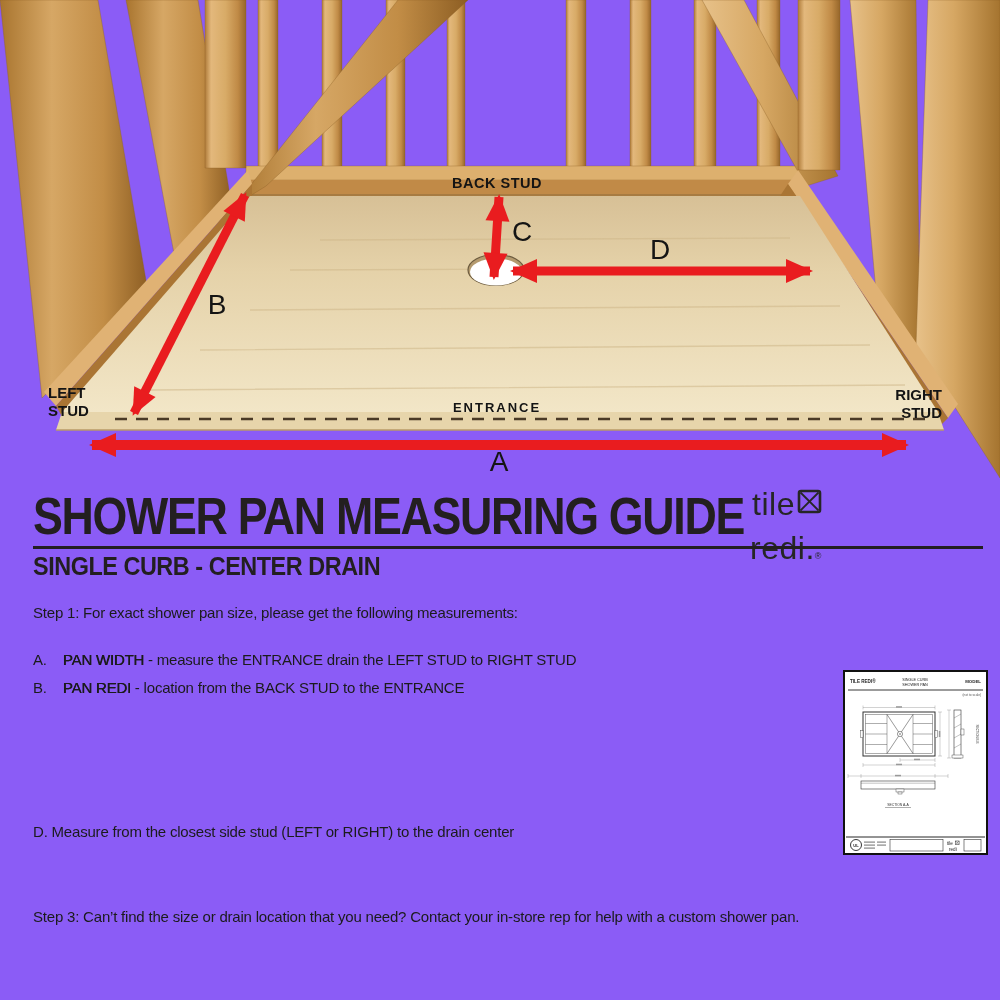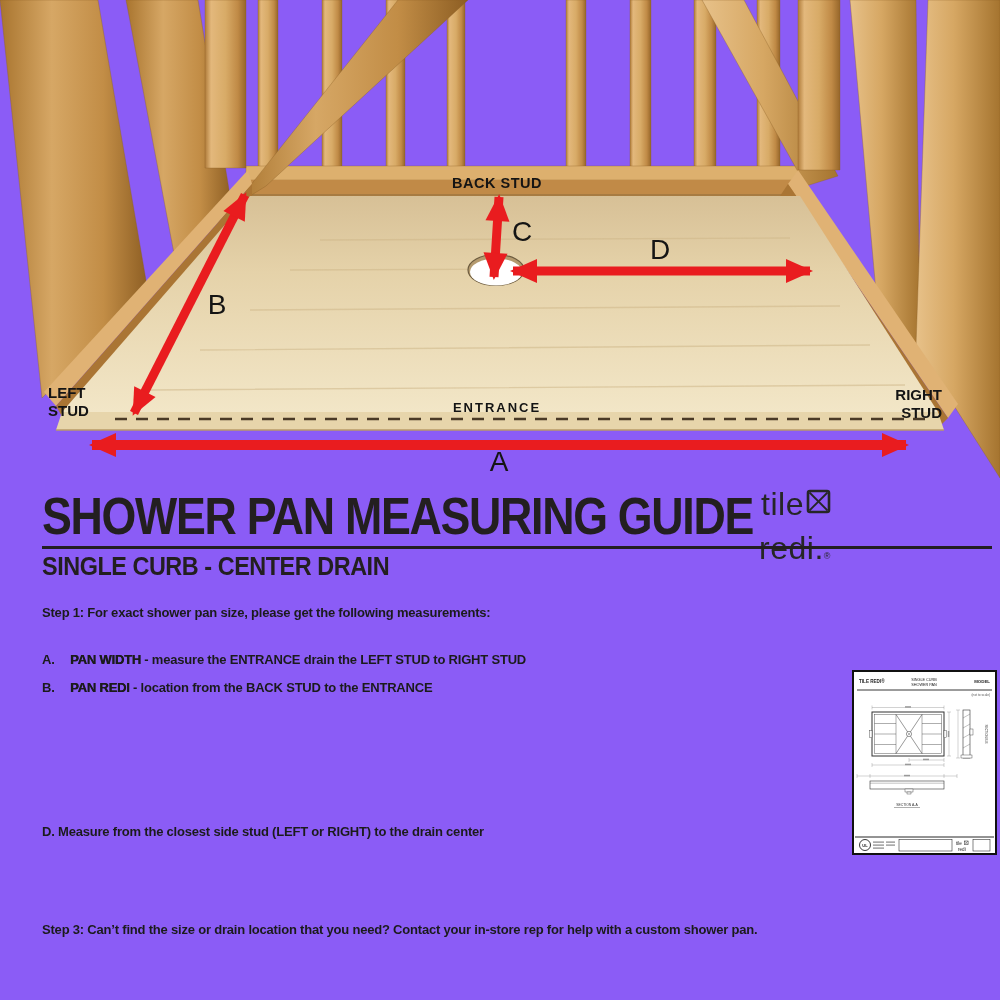--- a/index.html
+++ b/index.html
@@ -1,31 +1,31 @@
 <!DOCTYPE html>
 <html><head>
 <meta charset="utf-8">
 <style>
   html,body{margin:0;padding:0;background:#ffffff;}
   body{width:1000px;height:1000px;font-family:"Liberation Sans",sans-serif;-webkit-font-smoothing:antialiased;}
   .page{position:relative;width:1000px;height:1000px;background:#8b5cf6;overflow:hidden;}
   .scene{position:absolute;left:0;top:0;width:1000px;height:480px;}
-  .content{position:absolute;left:17px;top:480px;width:828px;height:520px;}
+  .content{position:absolute;left:8px;top:480px;width:828px;height:520px;}
   .title{position:absolute;left:25px;top:9px;font-size:52px;font-weight:bold;color:#231f20;
          letter-spacing:-1.5px;white-space:nowrap;transform:scaleX(.86);transform-origin:left top;line-height:1.05;}
   .rule{position:absolute;left:25px;top:66px;width:950px;height:3px;background:#231f20;}
   .subtitle{position:absolute;left:25px;top:71px;font-size:26px;font-weight:bold;color:#231f20;
             white-space:nowrap;transform:scaleX(.9);transform-origin:left top;letter-spacing:-0.5px;}
   .logo{position:absolute;right:14px;top:5px;text-align:right;color:#262626;}
   .logo-row1{display:flex;align-items:center;justify-content:flex-end;line-height:26px;}
   .logo-word{font-size:32px;letter-spacing:.5px;}
   .logo-box{display:inline-block;margin-left:2px;margin-top:4px;}
   .logo-row2{font-size:32px;letter-spacing:.5px;line-height:26px;margin-top:13px;}
   .reg{font-size:9px;vertical-align:baseline;}
-  .step{position:absolute;left:25px;font-size:13px;font-weight:bold;color:#1b1b1b;
+  .step{position:absolute;left:25px;font-size:15px;font-weight:normal;color:#1b1b1b;
         letter-spacing:-0.2px;line-height:27px;}
   .wrap-just{text-align:justify;}
   .term{text-shadow:0.4px 0 0 currentColor;padding-left:12px;}
   .thumb{position:absolute;left:835px;top:190px;width:145px;height:185px;}
   svg text{font-family:"Liberation Sans",sans-serif;}
 </style>
 </head>
 <body>
 
 <div class="page">
@@ -155,21 +155,21 @@
     <div class="step" id="itemsAB" style="top:166px;width:940px;line-height:28px;">
       <div><span>A. </span><span class="term">PAN WIDTH</span><span> - measure the ENTRANCE drain the LEFT STUD to RIGHT STUD</span></div>
       <div><span>B. </span><span class="term">PAN REDI</span><span> - location from the BACK STUD to the ENTRANCE</span></div>
     </div>
 
 
     <div class="step" id="itemsCD" style="top:338px;width:940px;line-height:27px;">
       <div>D. Measure from the closest side stud (LEFT or RIGHT) to the drain center</div>
     </div>
 
-    <div class="step wrap-just" id="step3" style="top:423px;width:963px;line-height:28px;margin-top:13px;">Step 3: Can’t find the size or drain location that you need? Contact your in-store rep for help with a custom shower pan.</div>
+    <div class="step wrap-just" id="step3" style="top:423px;width:963px;line-height:28px;">Step 3: Can’t find the size or drain location that you need? Contact your in-store rep for help with a custom shower pan.</div>
 
     <div class="thumb">
       <svg width="145" height="185" viewBox="0 0 145 185">
         <rect x="1" y="1" width="143" height="183" fill="#ffffff" stroke="#111" stroke-width="2"></rect>
 
         <text x="7" y="13" font-size="4.6" font-weight="bold" fill="#222">TILE REDI®</text>
         <text x="72" y="10.5" font-size="3.8" text-anchor="middle" fill="#222">SINGLE CURB</text>
         <text x="72" y="15.5" font-size="3.8" text-anchor="middle" fill="#222">SHOWER PAN</text>
         <text x="138" y="12.5" font-size="4.4" font-weight="bold" text-anchor="end" fill="#222">MODEL</text>
         <line x1="5" y1="20" x2="140" y2="20" stroke="#222" stroke-width="0.9"></line>

